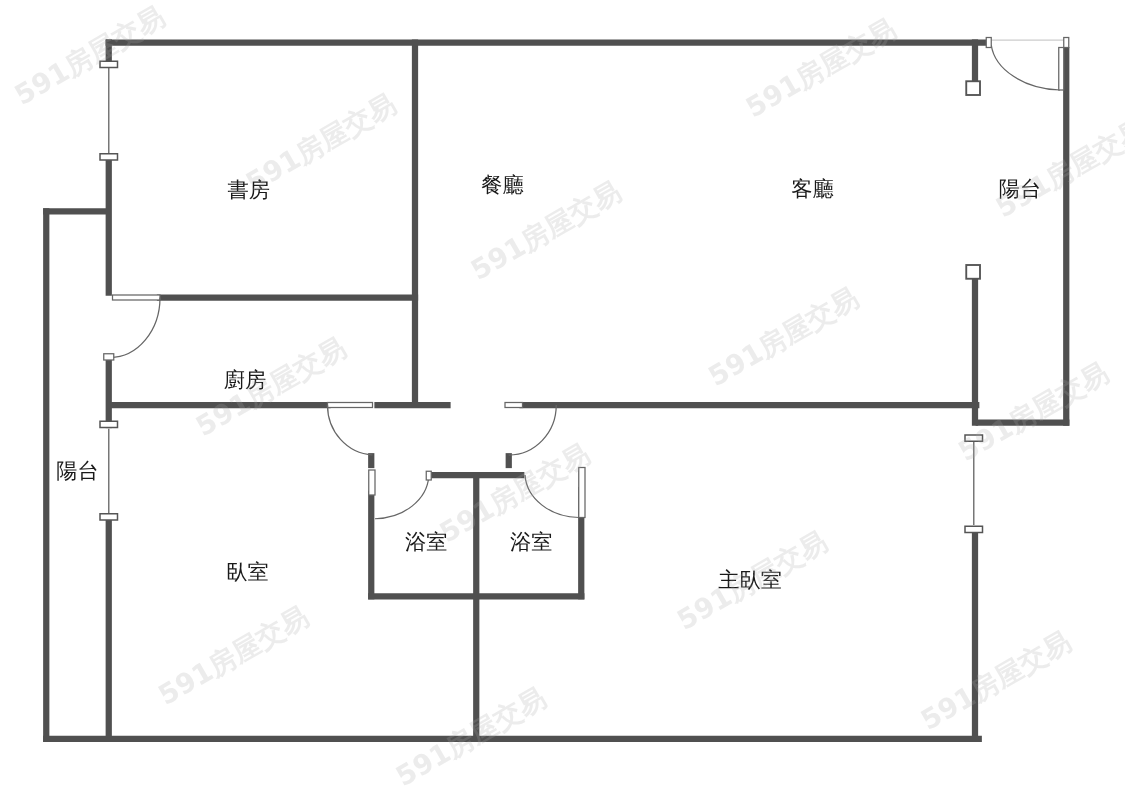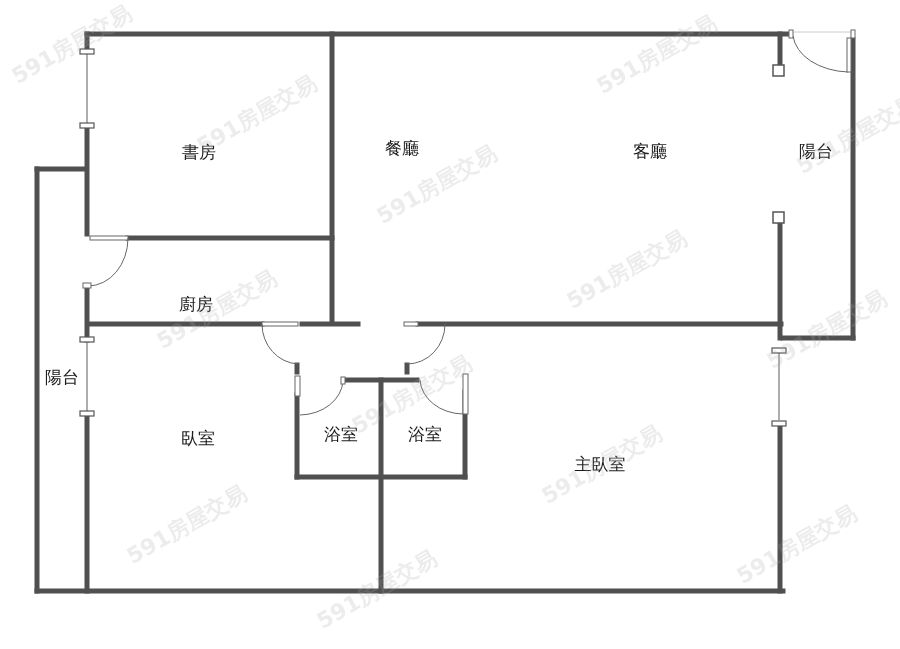--- a/index.html
+++ b/index.html
@@ -103,21 +103,21 @@
 </svg>
 
 <div class="label" style="left:199px;top:152px">書房</div>
 <div class="label" style="left:402px;top:148px">餐廳</div>
 <div class="label" style="left:650px;top:151px">客廳</div>
 <div class="label" style="left:816px;top:151px">陽台</div>
 <div class="label" style="left:196px;top:304px">廚房</div>
 <div class="label" style="left:62px;top:377px">陽台</div>
 <div class="label" style="left:341px;top:434px">浴室</div>
 <div class="label" style="left:425px;top:434px">浴室</div>
-<div class="label" style="left:198px;top:438px">臥室</div>
+<div class="label" style="left:198px;top:458px">臥室</div>
 <div class="label" style="left:600px;top:464px">主臥室</div>
 
 <div class="wm" style="left:5px;top:30px">591房屋交易</div>
 <div class="wm" style="left:190px;top:100px">591房屋交易</div>
 <div class="wm" style="left:370px;top:170px">591房屋交易</div>
 <div class="wm" style="left:590px;top:40px">591房屋交易</div>
 <div class="wm" style="left:560px;top:255px">591房屋交易</div>
 <div class="wm" style="left:790px;top:120px">591房屋交易</div>
 <div class="wm" style="left:150px;top:295px">591房屋交易</div>
 <div class="wm" style="left:345px;top:380px">591房屋交易</div>

